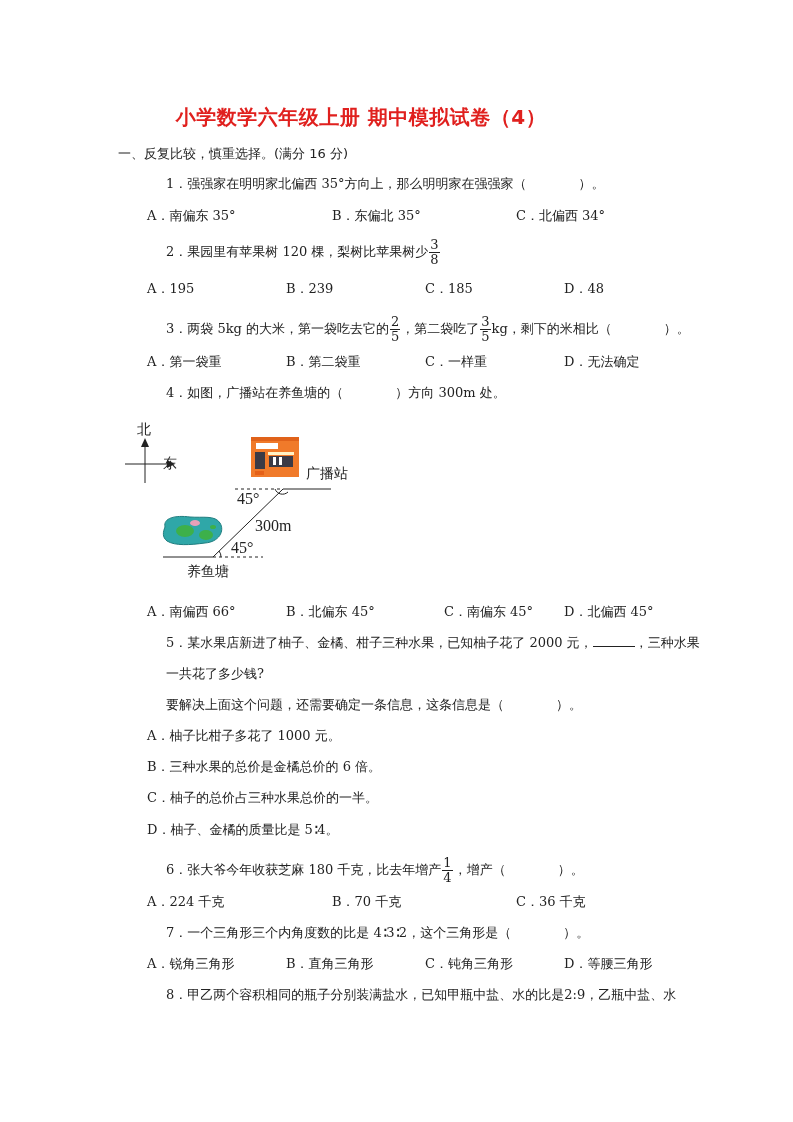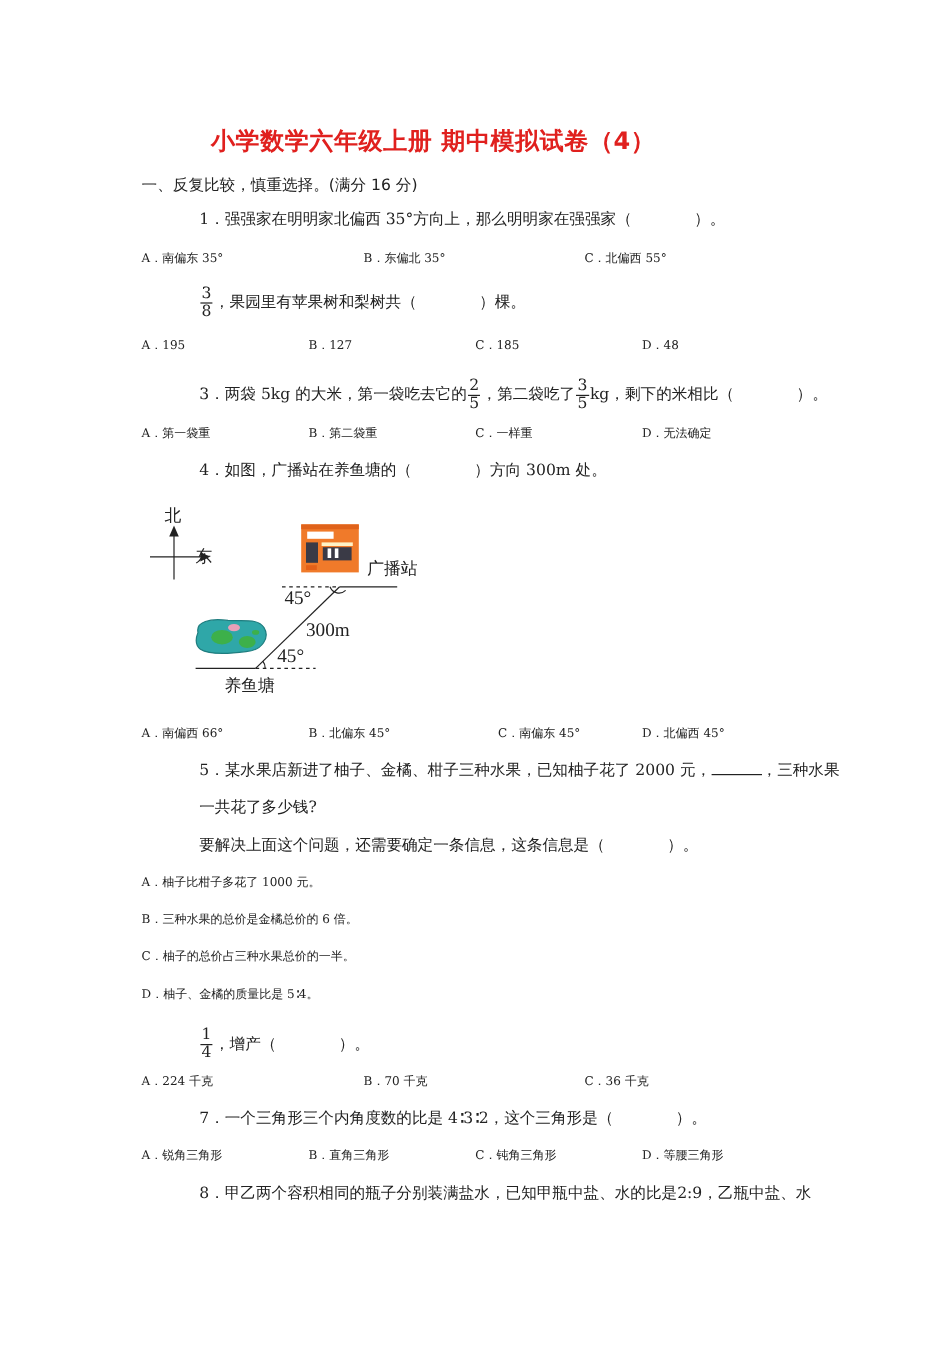--- a/index.html
+++ b/index.html
@@ -4,46 +4,46 @@
   <style>
     html, body { margin: 0; padding: 0; background: #ffffff; }
     body { width: 793px; height: 1122px; position: relative; overflow: hidden;
       font-family: "DejaVu Serif", "Liberation Serif", serif; color: #222; }
     .title { position: absolute; top: 104px; left: 0; width: 722px; text-align: center;
       font-family: "DejaVu Sans", "Liberation Sans", sans-serif; font-size: 20px;
       font-weight: bold; color: #e0201e; letter-spacing: 0.5px; }
     .section { position: absolute; left: 118px; top: 145px; font-size: 13px; font-weight: normal;
       font-family: "DejaVu Sans", "Liberation Sans", sans-serif; }
     .line { position: absolute; left: 118px; font-size: 13px; white-space: nowrap; line-height: 20px; margin-left: 48px; }
-    .opt { position: absolute; font-size: 10px; white-space: nowrap; line-height: 20px; }
+    .opt { position: absolute; font-size: 13px; white-space: nowrap; line-height: 20px; margin-left: 29px; }
     .frac { display: inline-block; vertical-align: middle; text-align: center; font-size: 13px; line-height: 14px; margin: 0 1px; }
     .frac span { display: block; }
     .frac .num { border-bottom: 1px solid #222; padding: 0 1px; }
     .blank { display: inline-block; width: 42px; border-bottom: 1px solid #222; height: 12px; vertical-align: baseline; }
     .diagram { position: absolute; left: 115px; top: 415px; width: 260px; height: 170px; }
     .diagram svg { position: absolute; left: 0; top: 0; }
     .dlabel { position: absolute; font-size: 14px; font-family: "DejaVu Sans", "Liberation Sans", sans-serif; white-space: nowrap; }
     .dnum { position: absolute; font-size: 16px; font-family: Liberation Serif, serif; white-space: nowrap; }
   </style>
 </head>
 <body>
 
 <div class="title">小学数学六年级上册 期中模拟试卷（4）</div>
 <div class="section">一、反复比较，慎重选择。(满分 16 分)</div>
 
 <div class="line" style="top:174px">1．强强家在明明家北偏西 35°方向上，那么明明家在强强家（　　　　）。</div>
 <div class="opt" style="left:118px;top:206px">A．南偏东 35°</div>
 <div class="opt" style="left:303px;top:206px">B．东偏北 35°</div>
-<div class="opt" style="left:487px;top:206px">C．北偏西 55°</div>
+<div class="opt" style="left:487px;top:206px">C．北偏西 34°</div>
 
 <div class="line" style="top:238px">
-  <span class="frac"><span class="num">3</span><span>8</span></span><span>，果园里有苹果树和梨树共（　　　　）棵。</span>
+  <span>2．果园里有苹果树 120 棵，梨树比苹果树少</span><span class="frac"><span class="num">3</span><span>8</span></span>
 </div>
 <div class="opt" style="left:118px;top:279px">A．195</div>
-<div class="opt" style="left:257px;top:279px">B．127</div>
+<div class="opt" style="left:257px;top:279px">B．239</div>
 <div class="opt" style="left:396px;top:279px">C．185</div>
 <div class="opt" style="left:535px;top:279px">D．48</div>
 
 <div class="line" style="top:315px">
   <span>3．两袋 5kg 的大米，第一袋吃去它的</span><span class="frac"><span class="num">2</span><span>5</span></span><span>，第二袋吃了</span><span class="frac"><span class="num">3</span><span>5</span></span><span>kg，剩下的米相比（　　　　）。</span>
 </div>
 <div class="opt" style="left:118px;top:352px">A．第一袋重</div>
 <div class="opt" style="left:257px;top:352px">B．第二袋重</div>
 <div class="opt" style="left:396px;top:352px">C．一样重</div>
 <div class="opt" style="left:535px;top:352px">D．无法确定</div>
@@ -102,21 +102,21 @@
   <span>5．某水果店新进了柚子、金橘、柑子三种水果，已知柚子花了 2000 元，</span><span class="blank"></span><span>，三种水果</span>
 </div>
 <div class="line" style="top:664px">一共花了多少钱?</div>
 <div class="line" style="top:695px">要解决上面这个问题，还需要确定一条信息，这条信息是（　　　　）。</div>
 <div class="opt" style="left:118px;top:726px">A．柚子比柑子多花了 1000 元。</div>
 <div class="opt" style="left:118px;top:757px">B．三种水果的总价是金橘总价的 6 倍。</div>
 <div class="opt" style="left:118px;top:788px">C．柚子的总价占三种水果总价的一半。</div>
 <div class="opt" style="left:118px;top:820px">D．柚子、金橘的质量比是 5∶4。</div>
 
 <div class="line" style="top:856px">
-  <span class="frac"><span class="num">1</span><span>4</span></span><span>，增产（　　　　）。</span>
+  <span>6．张大爷今年收获芝麻 180 千克，比去年增产</span><span class="frac"><span class="num">1</span><span>4</span></span><span>，增产（　　　　）。</span>
 </div>
 <div class="opt" style="left:118px;top:892px">A．224 千克</div>
 <div class="opt" style="left:303px;top:892px">B．70 千克</div>
 <div class="opt" style="left:487px;top:892px">C．36 千克</div>
 
 <div class="line" style="top:923px">7．一个三角形三个内角度数的比是 4∶3∶2，这个三角形是（　　　　）。</div>
 <div class="opt" style="left:118px;top:954px">A．锐角三角形</div>
 <div class="opt" style="left:257px;top:954px">B．直角三角形</div>
 <div class="opt" style="left:396px;top:954px">C．钝角三角形</div>
 <div class="opt" style="left:535px;top:954px">D．等腰三角形</div>

